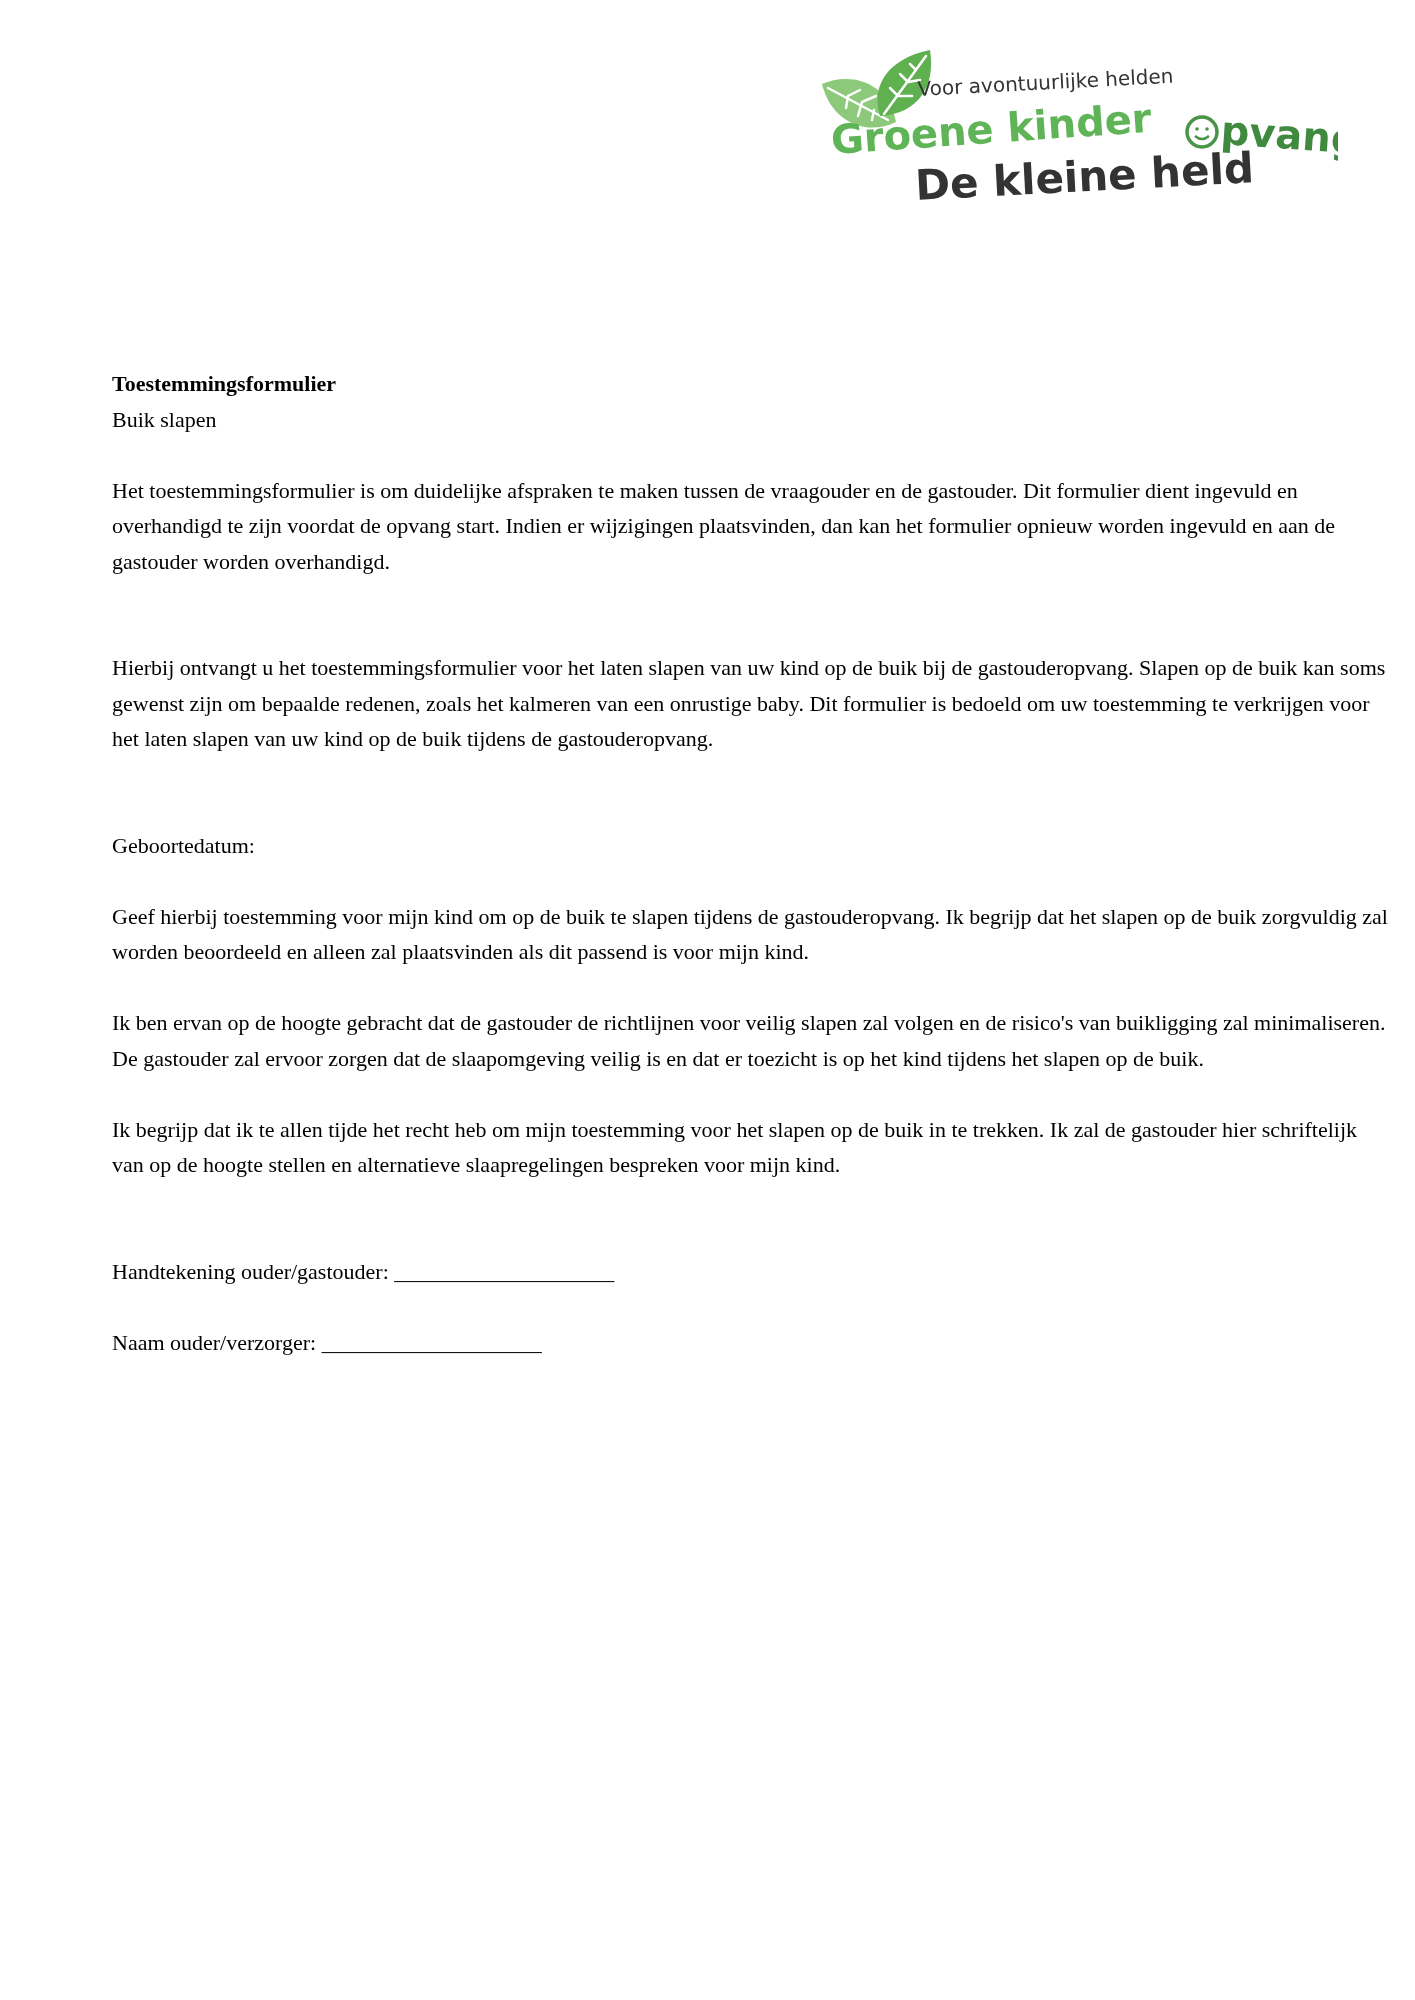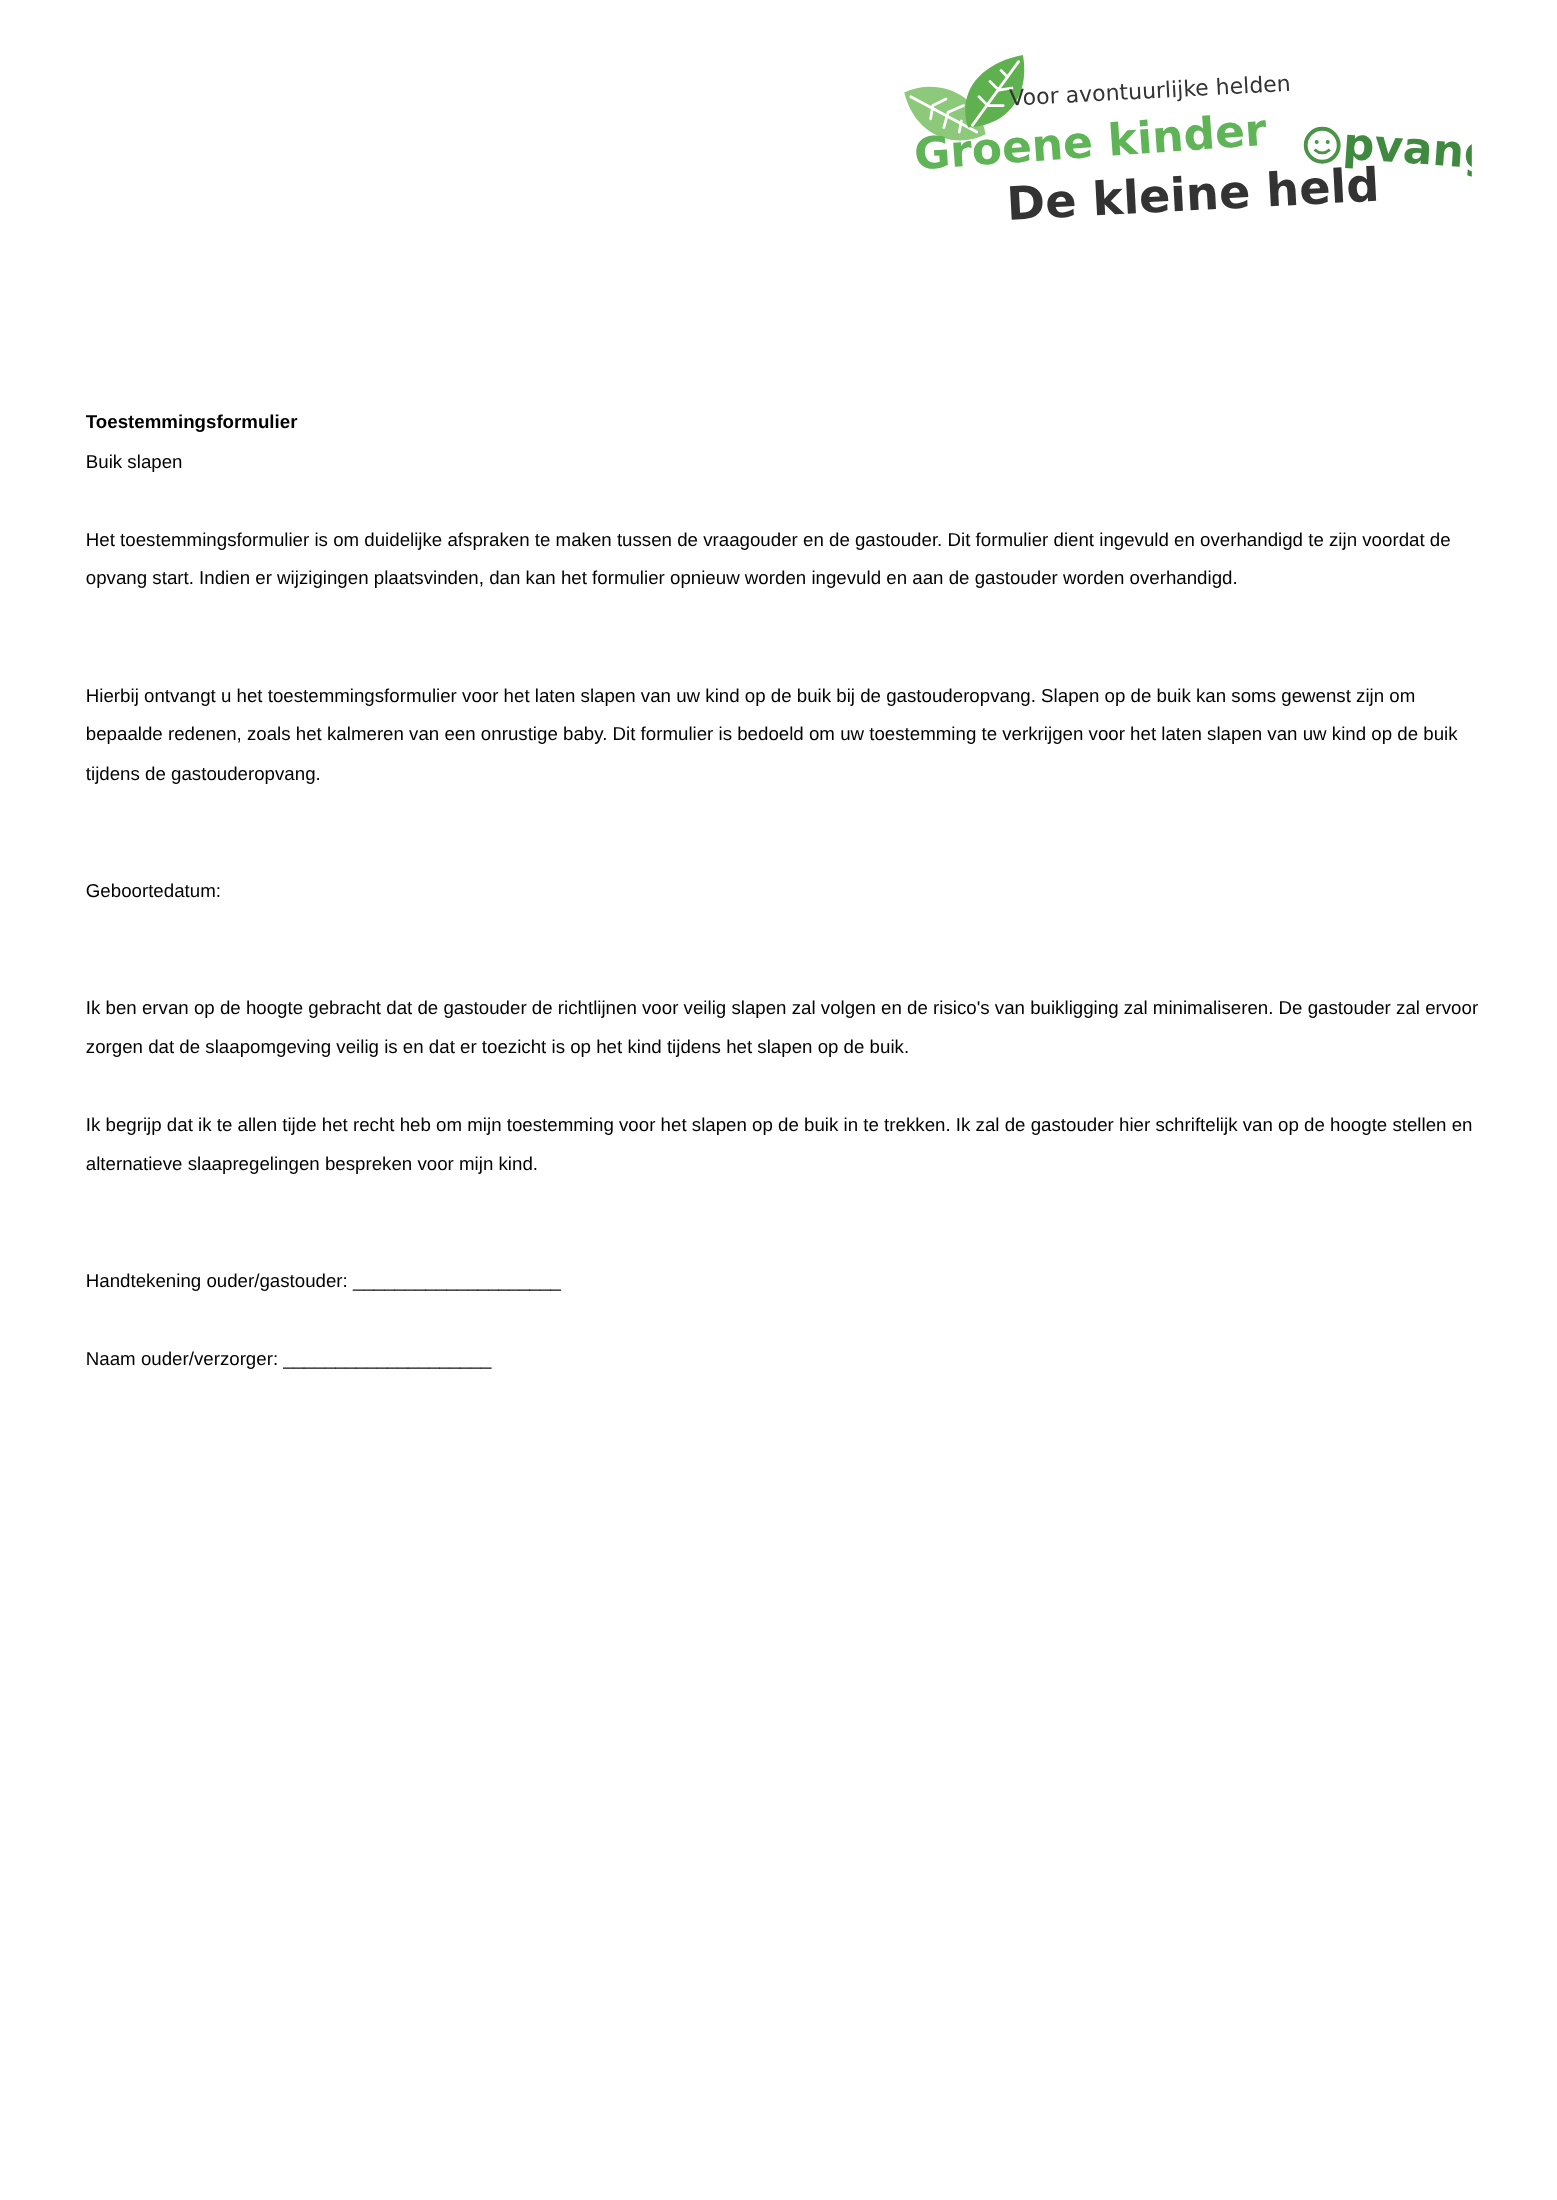--- a/index.html
+++ b/index.html
@@ -19,25 +19,26 @@
       position: absolute;
       left: 818px;
       top: 44px;
       width: 520px;
       height: 170px;
     }
     .logo svg { width: 100%; height: 100%; display: block; }
 
     .content {
       position: absolute;
-      left: 78px;
+      left: 112px;
       top: 366px;
       width: 1280px;
-      font-size: 17px;
+      font-size: 22px;
       line-height: 35.5px;
+      font-family: Liberation Serif, serif;
     }
     .content p {
       margin: 0;
     }
     .title {
       font-weight: bold;
     }
     .gap1 { height: 35.5px; }
     .gap2 { height: 71px; }
     .sig-row { white-space: pre; }
@@ -74,20 +75,21 @@
   <p class="title">Toestemmingsformulier</p>
   <p>Buik slapen</p>
   <div class="gap1"></div>
   <p>Het toestemmingsformulier is om duidelijke afspraken te maken tussen de vraagouder en de gastouder. Dit formulier dient ingevuld en overhandigd te zijn voordat de opvang start. Indien er wijzigingen plaatsvinden, dan kan het formulier opnieuw worden ingevuld en aan de gastouder worden overhandigd.</p>
   <div class="gap2"></div>
   <p>Hierbij ontvangt u het toestemmingsformulier voor het laten slapen van uw kind op de buik bij de gastouderopvang. Slapen op de buik kan soms gewenst zijn om bepaalde redenen, zoals het kalmeren van een onrustige baby. Dit formulier is bedoeld om uw toestemming te verkrijgen voor het laten slapen van uw kind op de buik tijdens de gastouderopvang.</p>
   <div class="gap1"></div>
   <div class="gap1"></div>
   <p>Geboortedatum:</p>
   <div class="gap1"></div>
+  <p>Geef hierbij toestemming voor mijn kind om op de buik te slapen tijdens de gastouderopvang. Ik begrijp dat het slapen op de buik zorgvuldig zal worden beoordeeld en alleen zal plaatsvinden als dit passend is voor mijn kind.</p>
   <div class="gap1"></div>
   <p>Ik ben ervan op de hoogte gebracht dat de gastouder de richtlijnen voor veilig slapen zal volgen en de risico's van buikligging zal minimaliseren. De gastouder zal ervoor zorgen dat de slaapomgeving veilig is en dat er toezicht is op het kind tijdens het slapen op de buik.</p>
   <div class="gap1"></div>
   <p>Ik begrijp dat ik te allen tijde het recht heb om mijn toestemming voor het slapen op de buik in te trekken. Ik zal de gastouder hier schriftelijk van op de hoogte stellen en alternatieve slaapregelingen bespreken voor mijn kind.</p>
   <div class="gap1"></div>
   <div class="gap1"></div>
   <p class="sig-row"><span>Handtekening ouder/gastouder:</span> <span>____________________</span></p>
   <div class="gap1"></div>
   <p class="sig-row"><span>Naam ouder/verzorger:</span> <span>____________________</span></p>
   <div class="gap1"></div>

